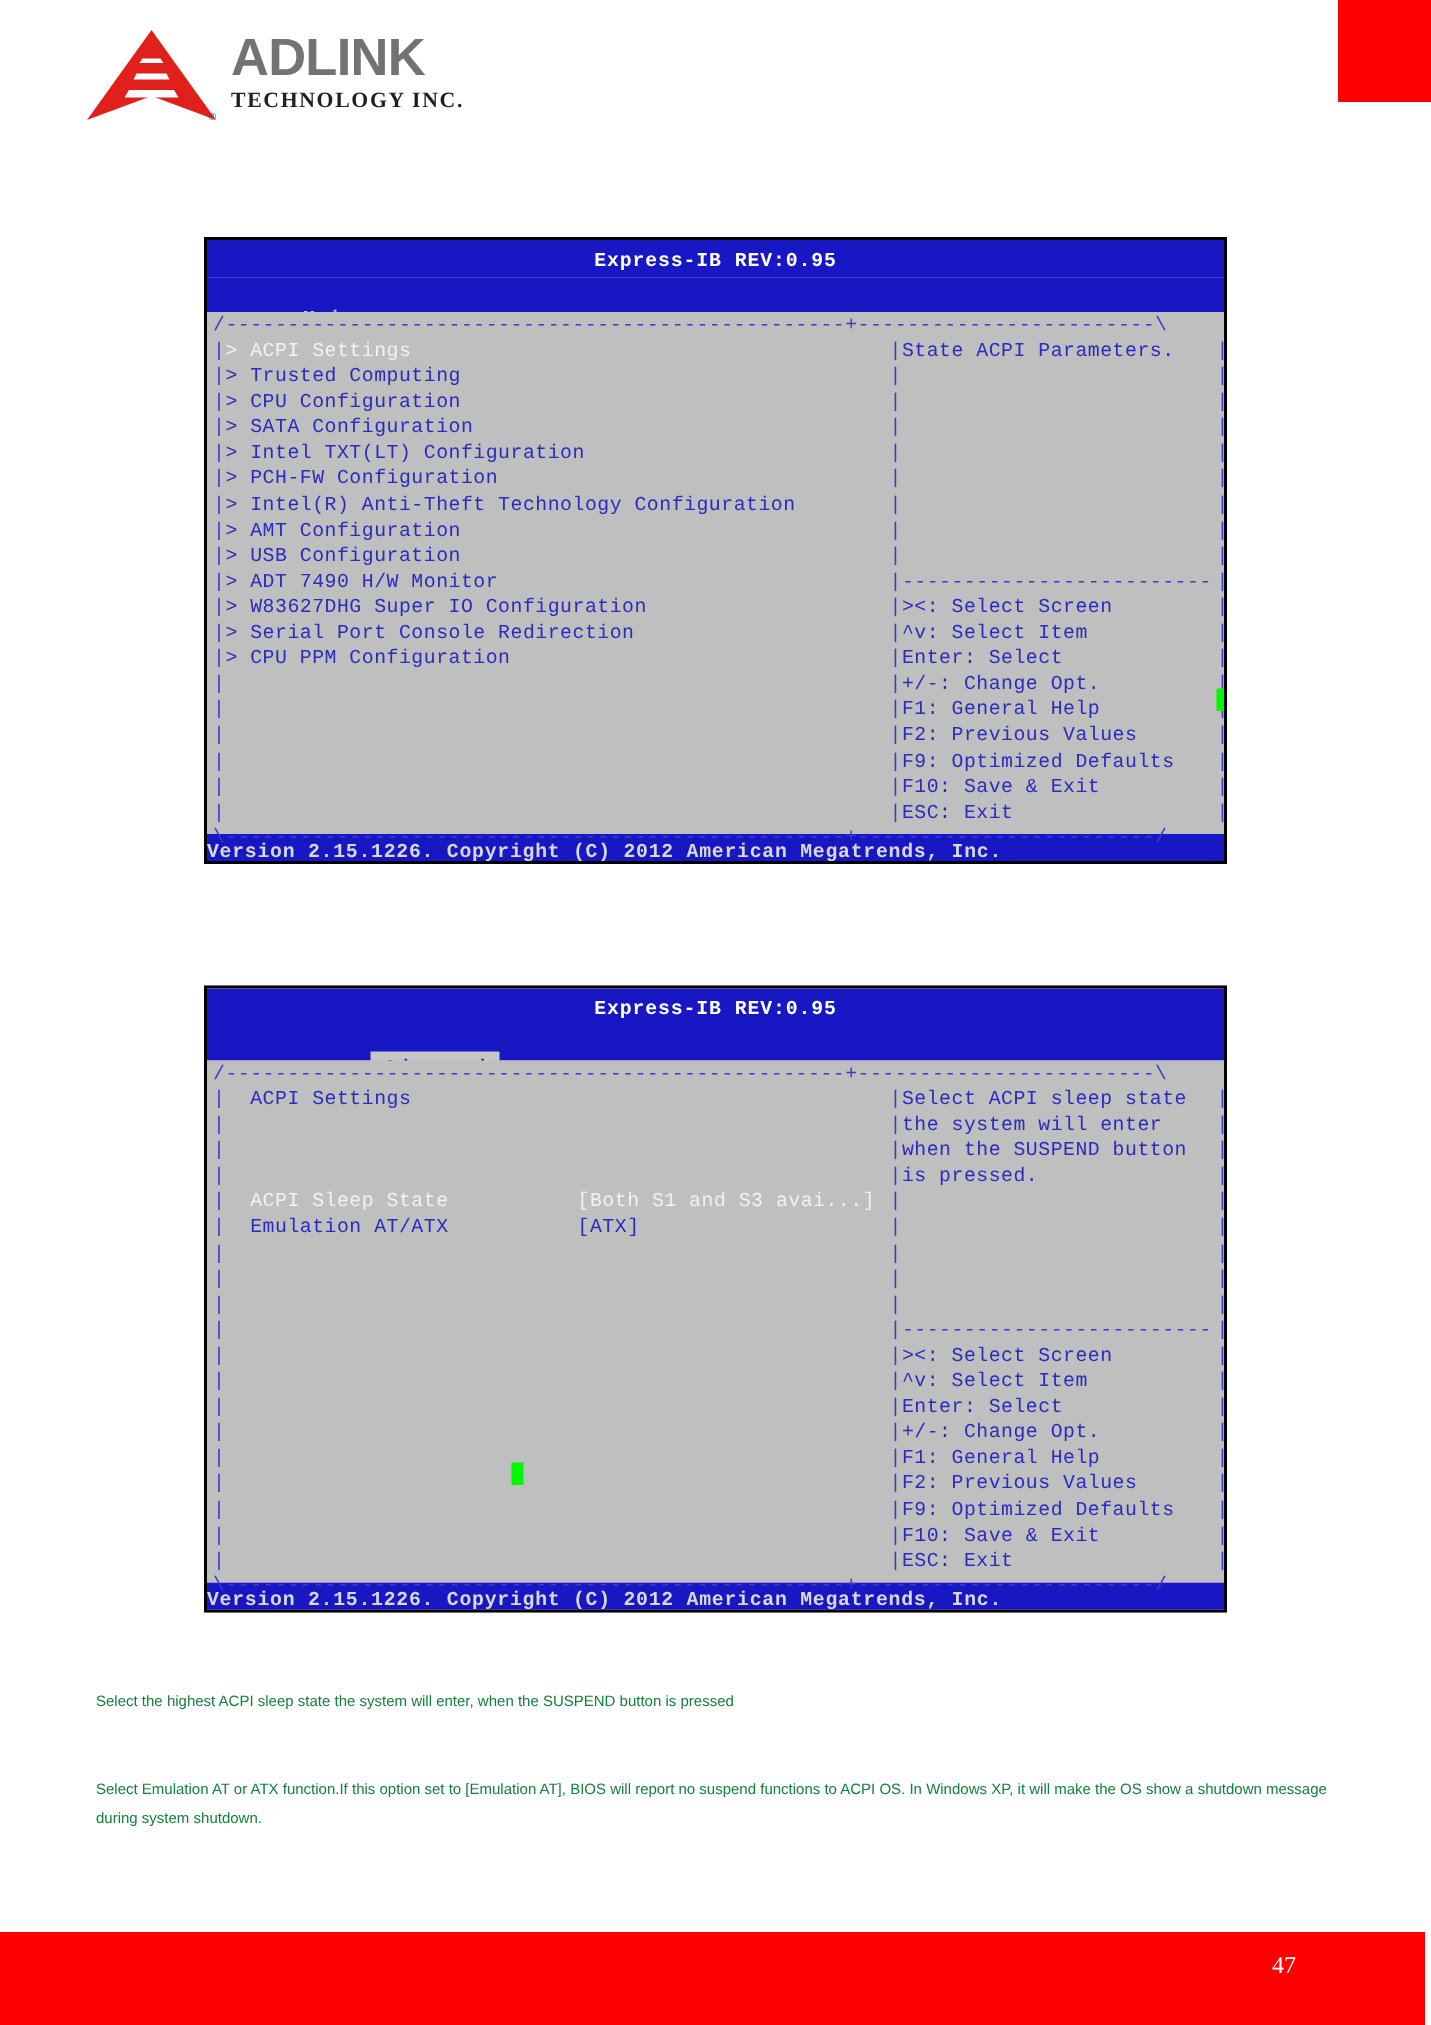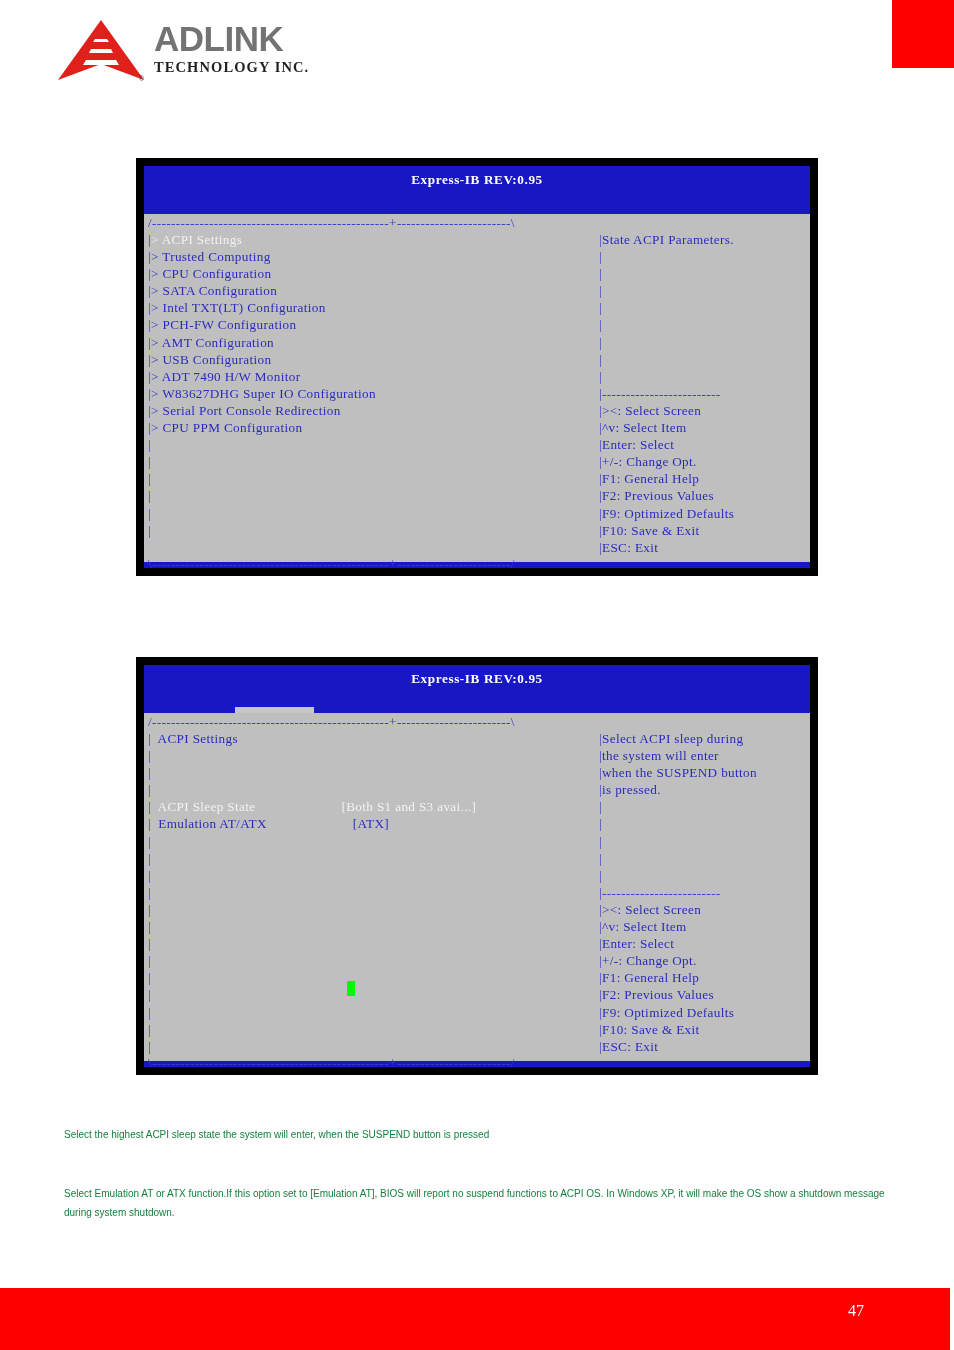--- a/index.html
+++ b/index.html
@@ -55,23 +55,23 @@
   }
   .header-red-block {
     position: absolute; right: 0; top: 0;
     width: 62px; height: 68px;
     background: #fe0000;
   }
 
   
   .bios {
     position: absolute;
-    border: 8px solid #000000;
+    border: 2px solid #000000;
     background: #f0abfc;
-    font-family: Liberation Serif, serif;
+    font-family: Liberation Mono, monospace;
     font-size: 13.2px;
     line-height: 17.1px;
     letter-spacing: 0.35px;
     color: #2b2bbe;
     overflow: hidden;
   }
   .bios-titlebar {
     background: #1717c4;
     color: #ffffff;
     text-align: center;
@@ -202,20 +202,21 @@
   <div class="bios-body" style="height:348px">
     <div class="frame-line" style="padding-left:4px">/--------------------------------------------------+------------------------\</div>
 
     <div style="position:absolute;left:4px;top:17px;">
       <div class="row"><span class="pipe">|</span><span class="item sel">&gt;</span> <span class="item sel">ACPI Settings</span></div>
       <div class="row"><span class="pipe">|</span><span class="item">&gt;</span> <span class="item">Trusted Computing</span></div>
       <div class="row"><span class="pipe">|</span><span class="item">&gt;</span> <span class="item">CPU Configuration</span></div>
       <div class="row"><span class="pipe">|</span><span class="item">&gt;</span> <span class="item">SATA Configuration</span></div>
       <div class="row"><span class="pipe">|</span><span class="item">&gt;</span> <span class="item">Intel TXT(LT) Configuration</span></div>
       <div class="row"><span class="pipe">|</span><span class="item">&gt;</span> <span class="item">PCH-FW Configuration</span></div>
+      <div class="row"><span class="pipe">|</span><span class="item">&gt;</span> <span class="item">Intel(R) Anti-Theft Technology Configuration</span></div>
       <div class="row"><span class="pipe">|</span><span class="item">&gt;</span> <span class="item">AMT Configuration</span></div>
       <div class="row"><span class="pipe">|</span><span class="item">&gt;</span> <span class="item">USB Configuration</span></div>
       <div class="row"><span class="pipe">|</span><span class="item">&gt;</span> <span class="item">ADT 7490 H/W Monitor</span></div>
       <div class="row"><span class="pipe">|</span><span class="item">&gt;</span> <span class="item">W83627DHG Super IO Configuration</span></div>
       <div class="row"><span class="pipe">|</span><span class="item">&gt;</span> <span class="item">Serial Port Console Redirection</span></div>
       <div class="row"><span class="pipe">|</span><span class="item">&gt;</span> <span class="item">CPU PPM Configuration</span></div>
       <div class="row"><span class="pipe">|</span></div>
       <div class="row"><span class="pipe">|</span></div>
       <div class="row"><span class="pipe">|</span></div>
       <div class="row"><span class="pipe">|</span></div>
@@ -298,21 +299,21 @@
       <div class="row"><span class="pipe">|</span></div>
       <div class="row"><span class="pipe">|</span></div>
       <div class="row"><span class="pipe">|</span></div>
       <div class="row"><span class="pipe">|</span></div>
       <div class="row"><span class="pipe">|</span></div>
       <div class="row"><span class="pipe">|</span></div>
       <div class="row"><span class="pipe">|</span></div>
     </div>
 
     <div style="position:absolute;left:455px;top:17px;">
-      <div class="row"><span class="pipe">|</span><span class="help">Select ACPI sleep during</span></div>
+      <div class="row"><span class="pipe">|</span><span class="help">Select ACPI sleep state</span></div>
       <div class="row"><span class="pipe">|</span><span class="help">the system will enter</span></div>
       <div class="row"><span class="pipe">|</span><span class="help">when the SUSPEND button</span></div>
       <div class="row"><span class="pipe">|</span><span class="help">is pressed.</span></div>
       <div class="row"><span class="pipe">|</span></div>
       <div class="row"><span class="pipe">|</span></div>
       <div class="row"><span class="pipe">|</span></div>
       <div class="row"><span class="pipe">|</span></div>
       <div class="row"><span class="pipe">|</span></div>
       <div class="frame-line">|-------------------------</div>
       <div class="row"><span class="pipe">|</span><span class="help">&gt;&lt;: Select Screen</span></div>

